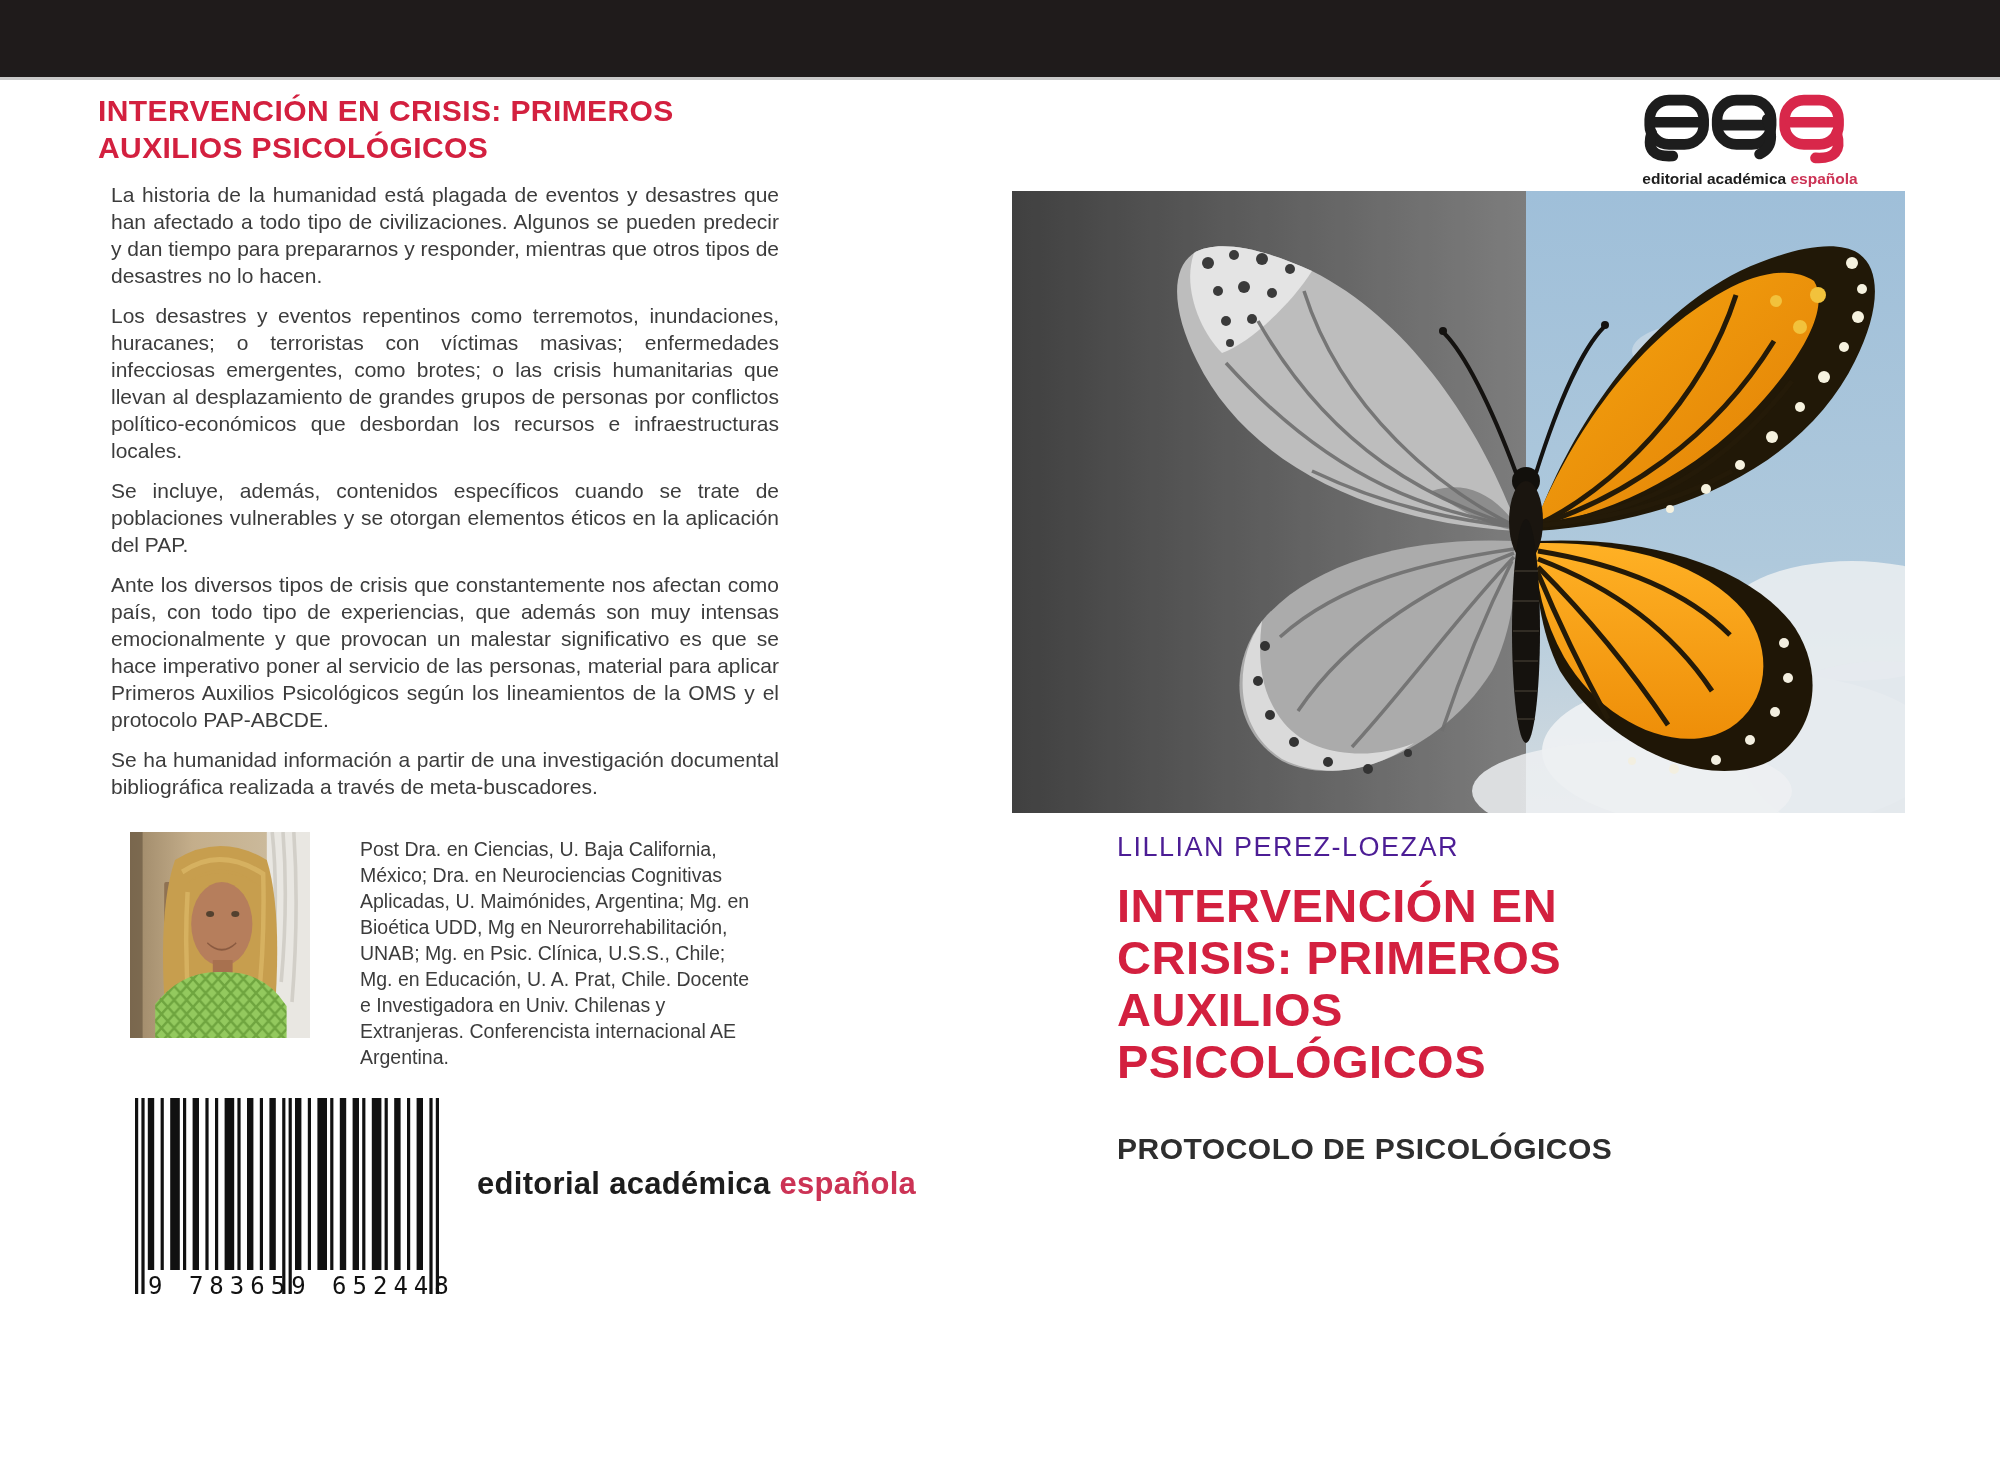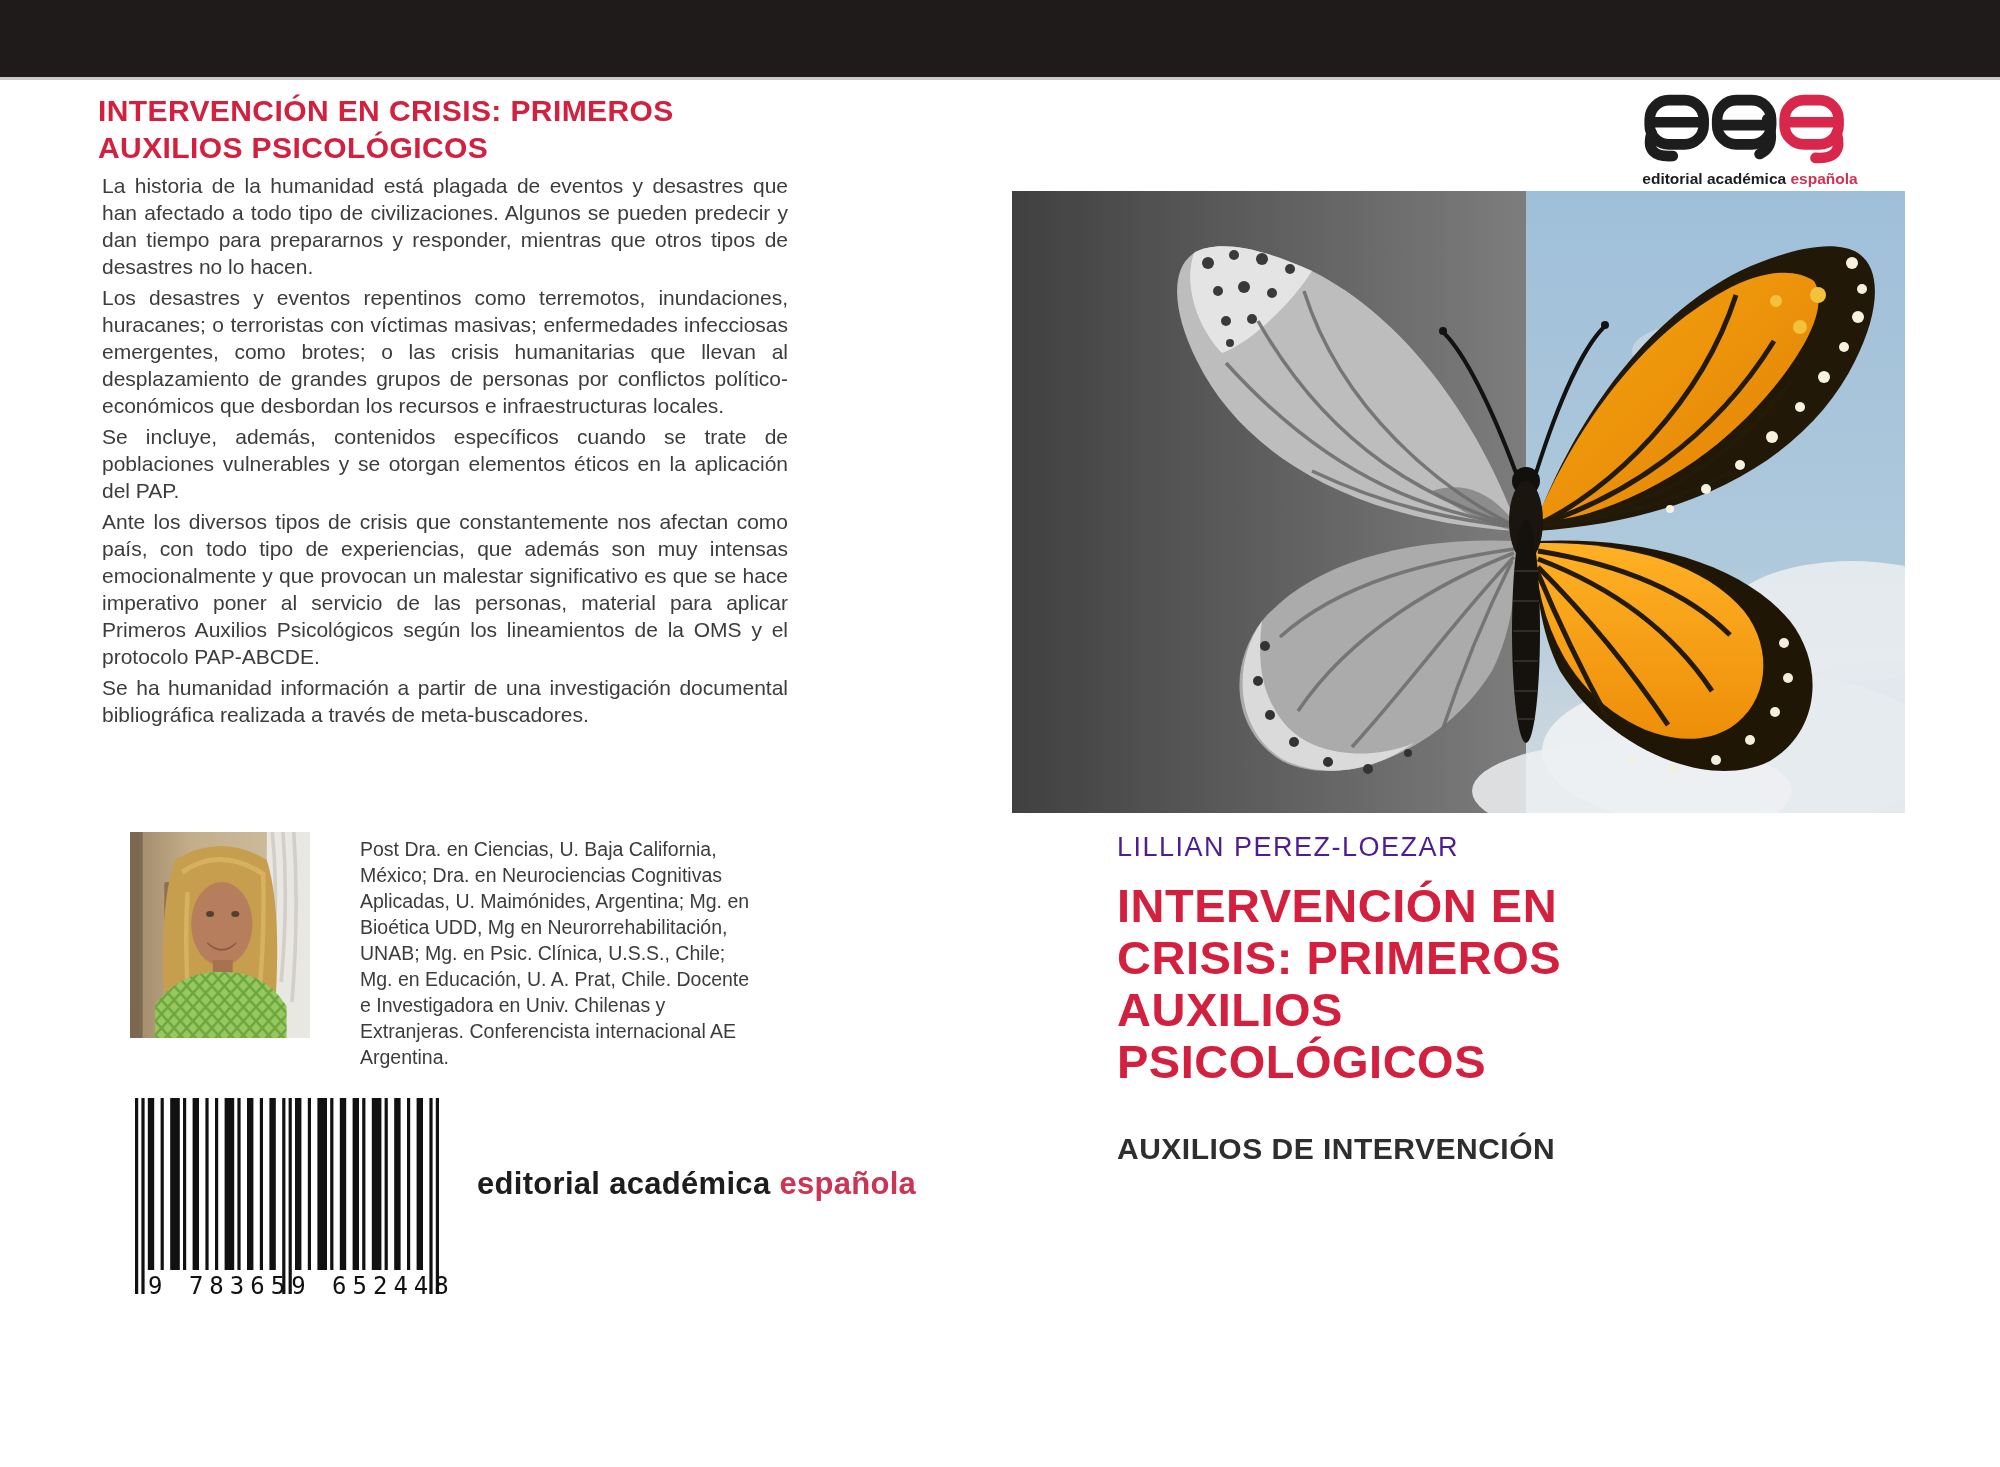--- a/index.html
+++ b/index.html
@@ -5,21 +5,21 @@
   * { margin:0; padding:0; box-sizing:border-box; }
   html,body { width:2000px; height:1467px; background:#ffffff; font-family:"Liberation Sans", sans-serif; }
   .cover { position:relative; width:2000px; height:1316px; background:#ffffff; overflow:hidden; }
 
   .top-bar { position:absolute; left:0; top:0; width:2000px; height:80px; background:#1F1B1B; border-bottom:3px solid #c9c9c9; }
   .bottom-bar { position:absolute; left:0; top:1357px; width:2000px; height:110px; background:#D3203F; }
 
   
   .back-title { position:absolute; left:98px; top:92px; width:650px; color:#D3203F; font-size:30px; font-weight:bold; line-height:37px; letter-spacing:0.4px; }
   .back-body { position:absolute; left:98px; top:168px; width:694px; color:#3C3C3C; font-size:21px; line-height:27px; text-align:justify; }
-  .back-body p { margin:4px; }
+  .back-body p { margin:13px; }
 
   .author-photo { position:absolute; left:130px; top:832px; width:180px; height:206px; }
   .author-bio { position:absolute; left:360px; top:836px; width:398px; color:#3C3C3C; font-size:19.5px; line-height:26px; }
 
   .barcode-wrap { position:absolute; left:135px; top:1098px; width:310px; height:212px; }
   .barcode-digits { position:absolute; left:112px; top:1272px; width:360px; font-family:"DejaVu Sans Mono", monospace; font-size:24px; letter-spacing:6px; color:#111;margin-left:36px; }
   .publisher-mark { position:absolute; left:477px; top:1166px; font-size:31px; font-weight:bold; color:#1d1d1d; letter-spacing:0.3px; }
   .publisher-mark .red { color:#CC3355; }
 
   
@@ -267,15 +267,15 @@
         <line x1="501" y1="410" x2="527" y2="410"></line>
       <line x1="501" y1="440" x2="527" y2="440"></line>
         <line x1="502" y1="470" x2="526" y2="470"></line>
       <line x1="503" y1="500" x2="525" y2="500"></line>
         <line x1="505" y1="528" x2="523" y2="528"></line>
     </g>
   </svg>
 
   <div class="front-author">LILLIAN PEREZ-LOEZAR</div>
   <div class="front-title">INTERVENCIÓN EN CRISIS: PRIMEROS AUXILIOS PSICOLÓGICOS</div>
-  <div class="front-subtitle">AUXILIOS DE INTERVENCIÓN</div>
+  <div class="front-subtitle">PROTOCOLO DE PSICOLÓGICOS</div>
 
 </div>
 
 </body></html>

